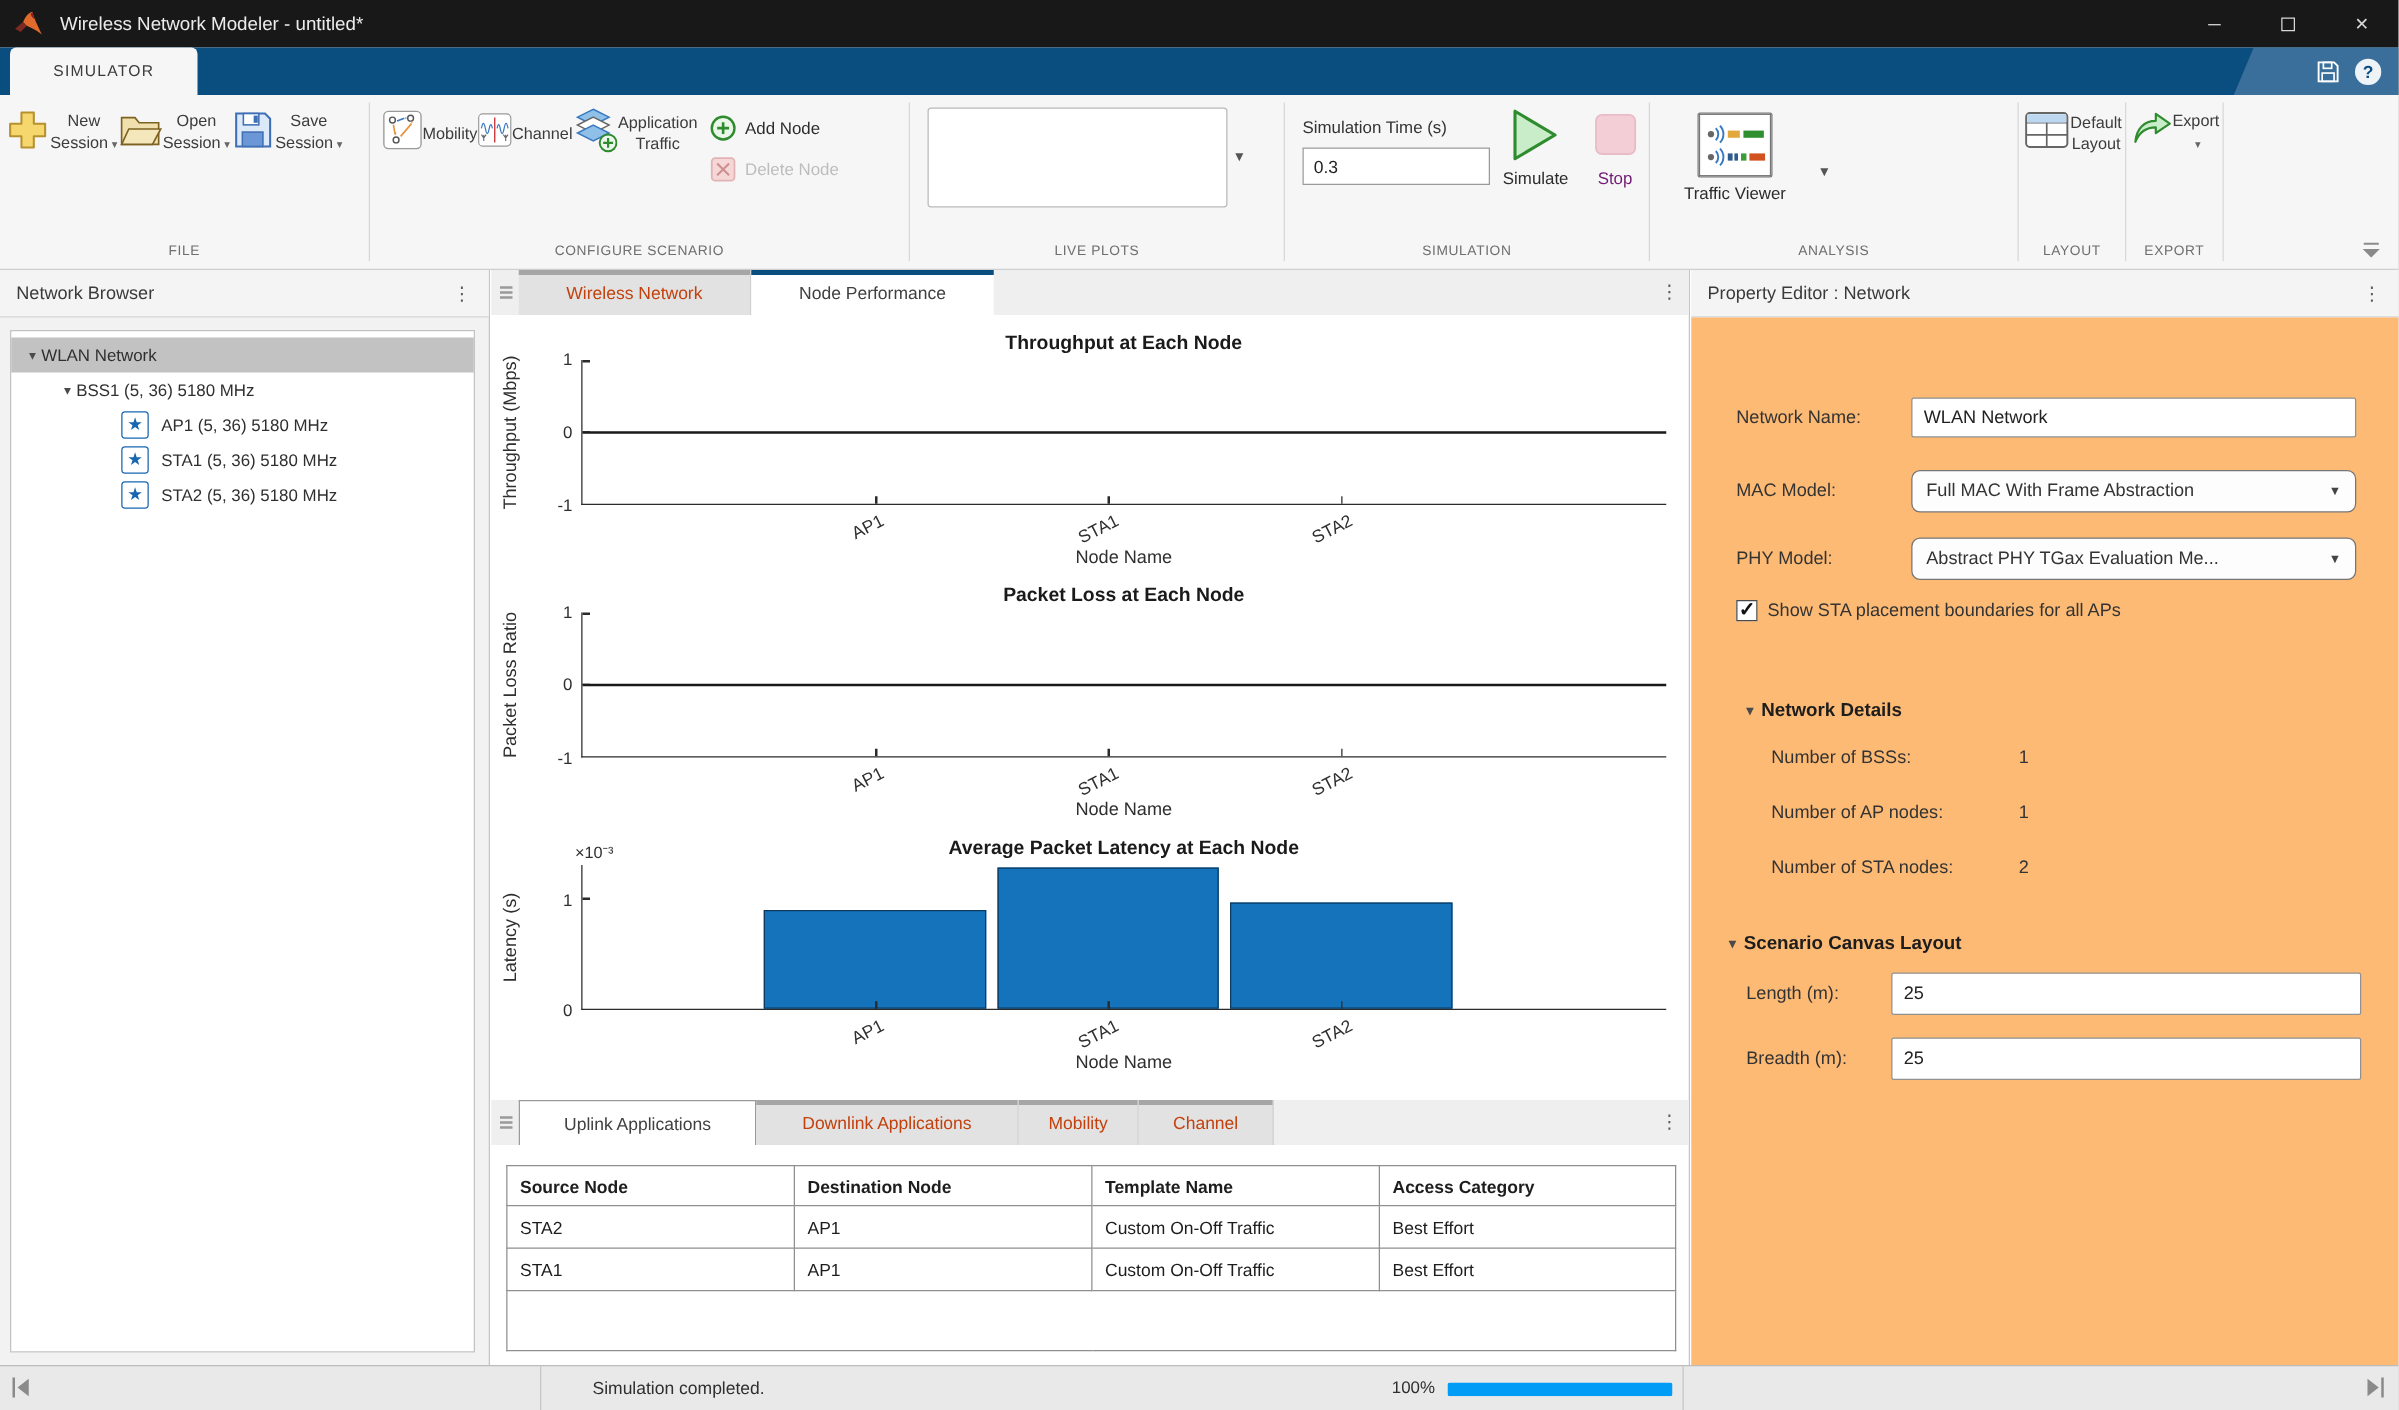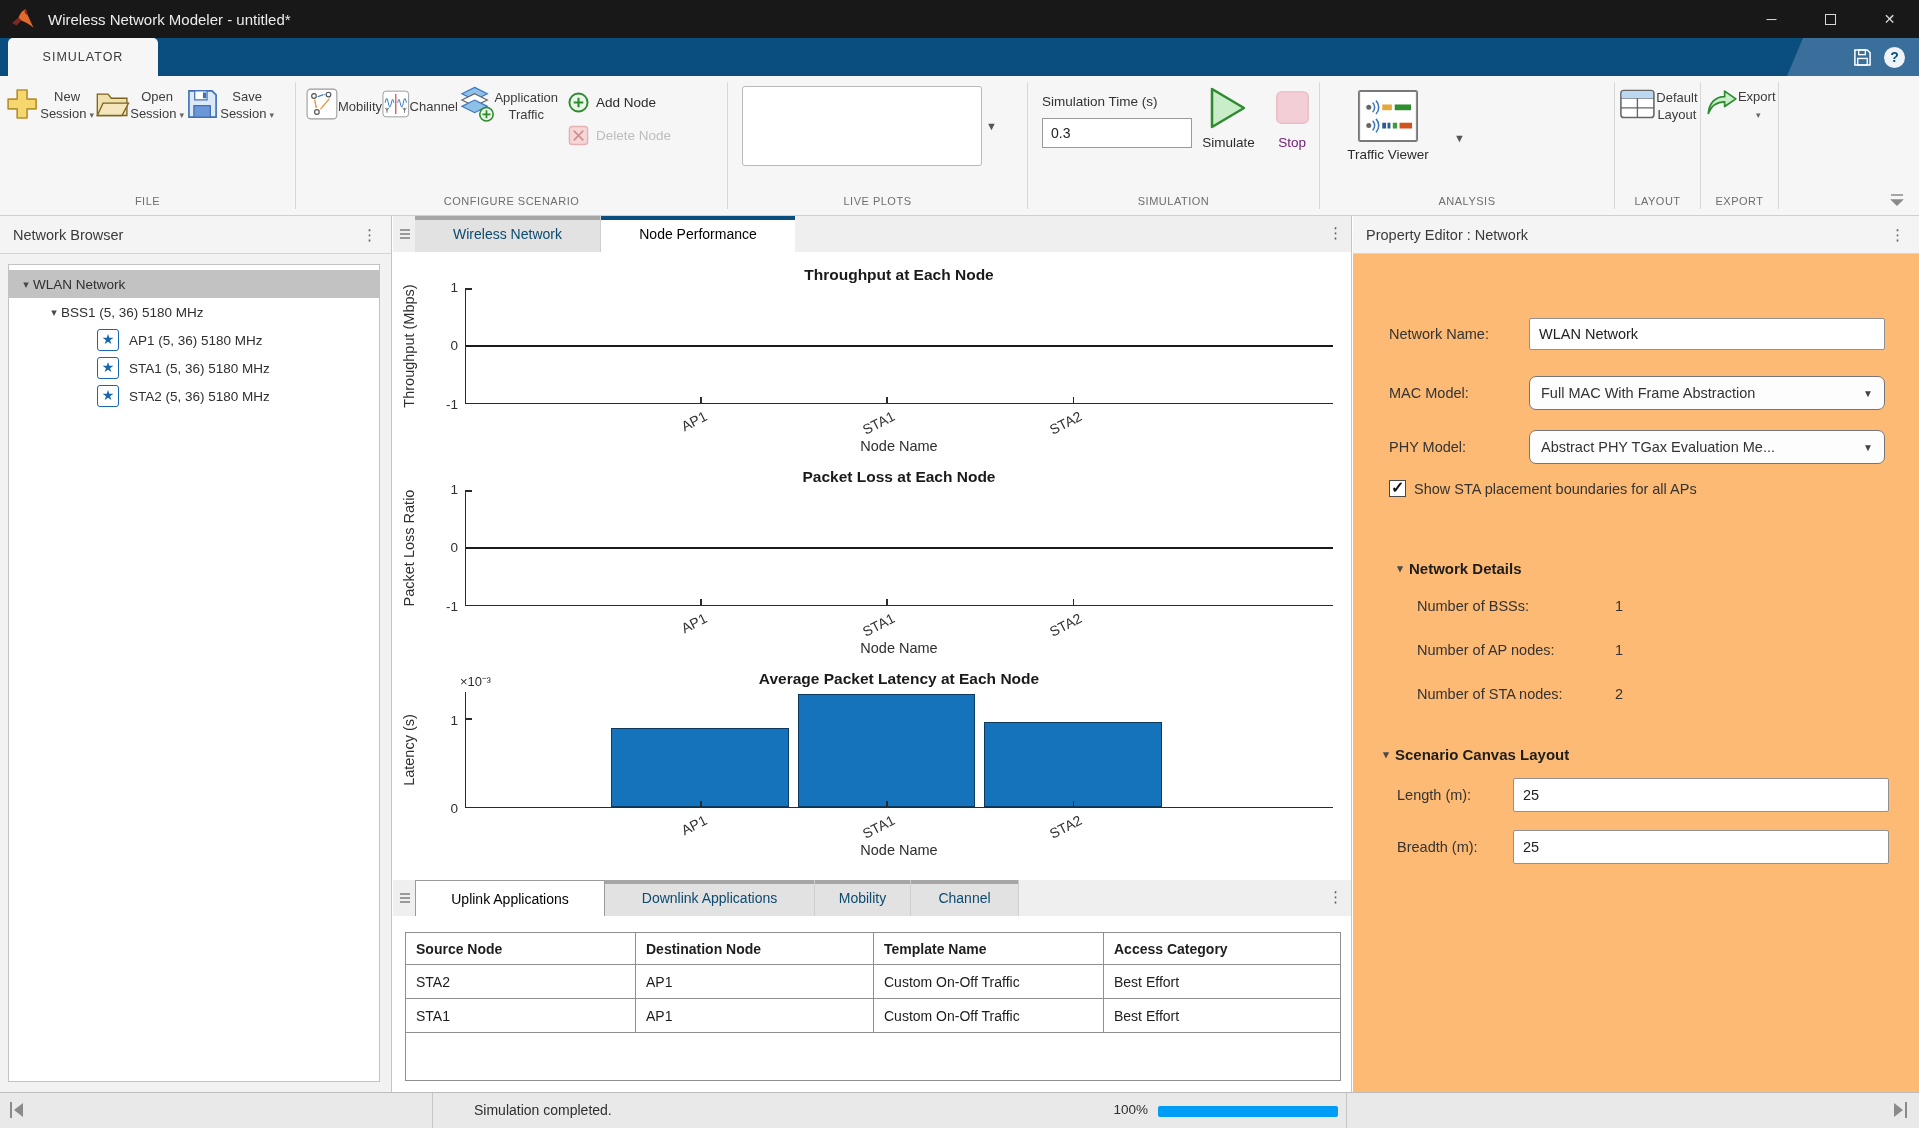--- a/index.html
+++ b/index.html
@@ -64,23 +64,23 @@
   .tree-row.selected { background: #c2c2c2; }
   .t-caret { color: #4a4a4a; font-size: 11px; width: 14px; text-align: center; }
   .star-ic { width: 22px; height: 22px; border: 1.5px solid #1767b0; border-radius: 3px; background: #fff; color: #1767b0; font-size: 14px; line-height: 19px; text-align: center; margin-right: 10px; }
 
   
   .doc-tabbar { height: 36px; background: #efefef; display: flex; align-items: stretch; position: relative; }
   .grip { width: 22px; display: flex; flex-direction: column; justify-content: center; gap: 2.5px; padding-left: 7px; cursor: grab; }
   .grip i { width: 10px; height: 1.5px; background: #9a9a9a; }
   .dtab { position: relative; display: flex; align-items: center; justify-content: center; font-size: 14px; cursor: pointer; padding: 0 26px; white-space: nowrap; }
   .dtab .stripe { position: absolute; top: 0; left: 0; right: 0; height: 4px; }
-  .dtab.inactive { background: #e2e2e2; color: #0c4a6e; border-right: 1px solid #cfcfcf; }
+  .dtab.inactive { background: #e2e2e2; color: #c2410c; border-right: 1px solid #cfcfcf; }
   .dtab.inactive .stripe { background: #a6a6a6; }
-  .dtab.active { background: #fff; color: #000000; }
+  .dtab.active { background: #fff; color: #404040; }
   .dtab.active .stripe { background: #0a4e80; }
   .dtab.active.plain .stripe { background: transparent; }
   .dtab.active.plain { border: 1px solid #9a9a9a; border-bottom: none; justify-content: center; }
   .tabbar-kebab { position: absolute; right: 8px; top: 8px; color: #5a5a5a; font-size: 15px; cursor: pointer; }
 
   
   .charts { padding-top: 14px; }
   .chart { height: 200px; margin-bottom: 2px; display: grid; grid-template-columns: 72px 1fr 18px; grid-template-rows: 22px 116px 34px 22px; }
   .c-title { grid-column: 2; grid-row: 1; text-align: center; font-weight: bold; font-size: 15.5px; color: #1a1a1a; }
   .c-gutter { grid-column: 1; grid-row: 2; position: relative; }

